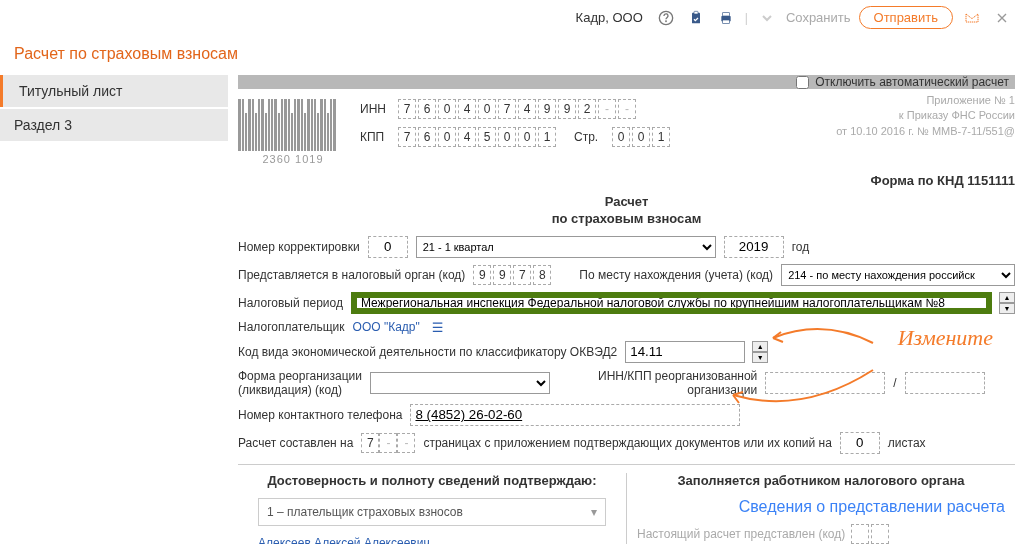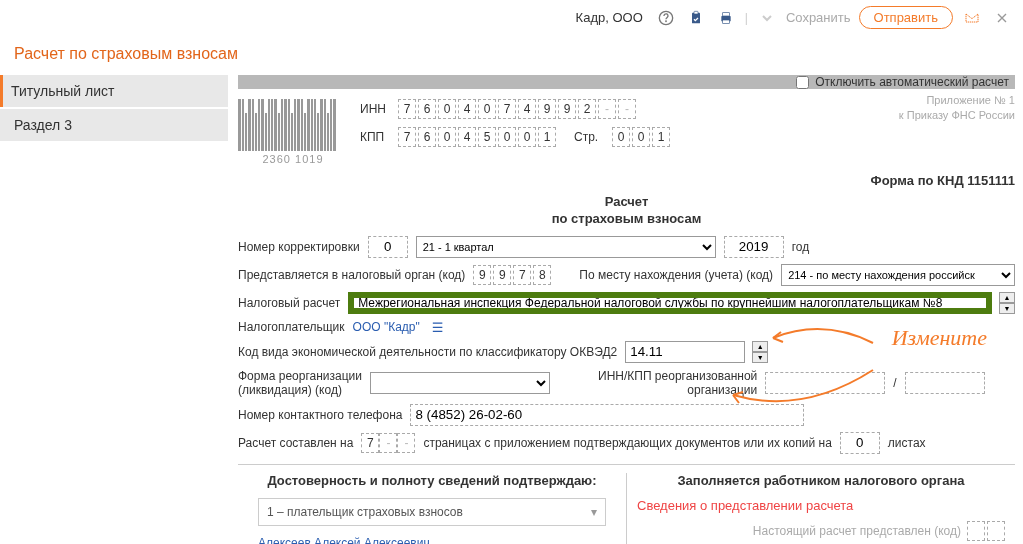--- a/index.html
+++ b/index.html
@@ -8,21 +8,21 @@
 .topbar .org { color: #333; font-size: 13px; margin-right: 4px; }
 .icon-btn { width: 22px; height: 22px; display: inline-flex; align-items: center; justify-content: center; cursor: pointer; color: #777; }
 .icon-btn svg { width: 16px; height: 16px; }
 .topbar .save { color: #aaa; font-size: 13px; }
 .topbar .send { border: 1.5px solid #f47b2a; color: #f47b2a; background: #fff; border-radius: 14px; padding: 3px 14px; font-size: 13px; cursor: pointer; }
 .envelope-icon { color: #f47b2a; }
 .title-main { color: #e2651a; font-size: 16px; padding: 10px 14px 12px; }
 .layout { display: flex; }
 .sidebar { width: 228px; }
 .side-item { padding: 8px 14px; font-size: 14px; color: #333; cursor: pointer; background: #e8e8e8; margin-bottom: 2px; }
-.side-item.active { border-left: 3px solid #f47b2a; padding-left: 8px; }
+.side-item.active { border-left: 3px solid #f47b2a; padding-left: 16px; }
 .main { flex: 1; padding: 0 8px 0 10px; position: relative; }
 .topstrip { background: #b8b8b8; height: 14px; display: flex; align-items: center; justify-content: flex-end; padding-right: 6px; margin-bottom: 4px; }
 .topstrip label { display: flex; align-items: center; gap: 6px; font-size: 12px; color: #333; }
 .topstrip input[type=checkbox]{ width:13px; height:13px; }
 .header-row { display: flex; align-items: flex-start; gap: 12px; }
 .barcode { width: 110px; height: 72px; position: relative; }
 .barcode .bars { display: flex; height: 58px; align-items: flex-end; gap: 1px; }
 .barcode .bars span { display: inline-block; background: #999; width: 2px; height: 52px; }
 .barcode .bars span.s { height: 38px; }
 .barcode .bars span.w { width: 3px; }
@@ -41,33 +41,33 @@
 .small-input { border: 1px dashed #aaa; height: 22px; padding: 0 4px; text-align: center; width: 40px; background: #fff; }
 .select { border: 1px solid #999; height: 22px; background: #fff; font-size: 11px; padding: 0 2px; }
 .year-input { border: 1px dashed #aaa; height: 22px; width: 60px; text-align: center; }
 .wide-input { border: 6px solid #4d7c0f; height: 22px; flex: 1; padding: 0 4px; font-size: 12px; background: #fff; }
 .taxpayer-link { color: #2a5db0; cursor: pointer; }
 .list-icon { color: #2a5db0; margin-left: 4px; font-size: 13px; }
 .okved-input { border: 1px solid #999; height: 22px; width: 120px; padding: 0 4px; text-align: left; }
 .stepper { display:flex; flex-direction:column; margin-left:-1px; }
 .stepper button { width:16px; height:11px; font-size:7px; border:1px solid #999; background:#eee; line-height:7px; padding:0; cursor:pointer;}
 .reorg-inn { border: 1px dashed #aaa; height: 22px; width: 120px; text-align:center; }
-.phone-input { border: 1px dashed #aaa; height: 22px; width: 394px; padding: 0 4px; }
+.phone-input { border: 1px dashed #aaa; height: 22px; width: 330px; padding: 0 4px; text-decoration: underline; }
 .page-cells { display: flex; gap: 0; }
 .page-cells .cell { border: 1px dashed #aaa; }
 .divider { border-top: 1px solid #ccc; margin: 10px 0 8px; }
 .bottom { display: flex; gap: 0; }
 .bottom-col { flex: 1; padding: 0 10px; }
 .bottom-col.left { border-right: 1px solid #ccc; }
 .bottom-title { font-weight: bold; font-size: 13px; text-align: center; margin-bottom: 10px; }
 .dropdown { border: 1px solid #ccc; height: 28px; display: flex; align-items: center; padding: 0 8px; justify-content: space-between; cursor: pointer; color: #555; margin: 0 10px;}
 .person-link { color: #2a5db0; cursor: pointer; margin: 10px 10px 0; display: inline-block; }
-.gray-center { text-align: left; color: #ef4444; font-size: 13px; margin: 8px 0; }
-.gray-row { display: flex; align-items: center; justify-content: flex-end; gap: 6px; color: #aaa; font-size: 12px; }
-.annotation { position: absolute; right: 36px; top: 250px; color: #f47b2a; font-size: 22px; font-style: italic; font-family: "Comic Sans MS", cursive; pointer-events: none; }
+.gray-center { text-align: right; color: #3b82f6; font-size: 16px; margin: 8px 0; }
+.gray-row { display: flex; align-items: center; justify-content: flex-start; gap: 6px; color: #aaa; font-size: 12px; }
+.annotation { position: absolute; right: 30px; top: 250px; color: #f47b2a; font-size: 22px; font-style: italic; font-family: "Comic Sans MS", cursive; pointer-events: none; }
 .arrow { position: absolute; pointer-events: none; }
 .arrow svg { overflow: visible; }
 </style>
 </head>
 <body>
 
 <div class="topbar">
   <span class="org">Кадр, ООО</span>
   <span class="icon-btn">
       <svg viewBox="0 0 24 24" fill="none" stroke="currentColor" stroke-width="2">
@@ -198,20 +198,21 @@
             <span class="cell">0</span>
               <span class="cell">0</span>
               <span class="cell">1</span>
           </div>
         </div>
       </div>
 
       <div class="appendix">
         <div>Приложение № 1</div>
         <div>к Приказу ФНС России</div>
+        <div>от 10.10 2016 г. № ММВ-7-11/551@</div>
       </div>
     </div>
 
     <div class="form-knd">Форма по КНД 1151111</div>
     <div class="center-title">
       <div>Расчет</div>
       <div>по страховым взносам</div>
     </div>
 
     <div class="form-body">
@@ -229,21 +230,21 @@
           <span class="cell">9</span>
             <span class="cell">9</span>
             <span class="cell">7</span>
             <span class="cell">8</span>
         </div>
         <span style="margin-left:20px">По месту нахождения (учета) (код)</span>
         <select class="select" style="flex:1"><option>214 - по месту нахождения российск</option></select>
       </div>
 
       <div class="row">
-        <span>Налоговый расчет</span>
+        <span>Налоговый период</span>
         <input class="wide-input" value="Межрегиональная инспекция Федеральной налоговой службы по крупнейшим налогоплательщикам №8" style="">
         <div class="stepper">
             <button>▲</button>
             <button>▼</button>
           </div>
       </div>
 
       <div class="row">
         <span>Налогоплательщик</span>
         <span class="taxpayer-link">ООО "Кадр"</span>

